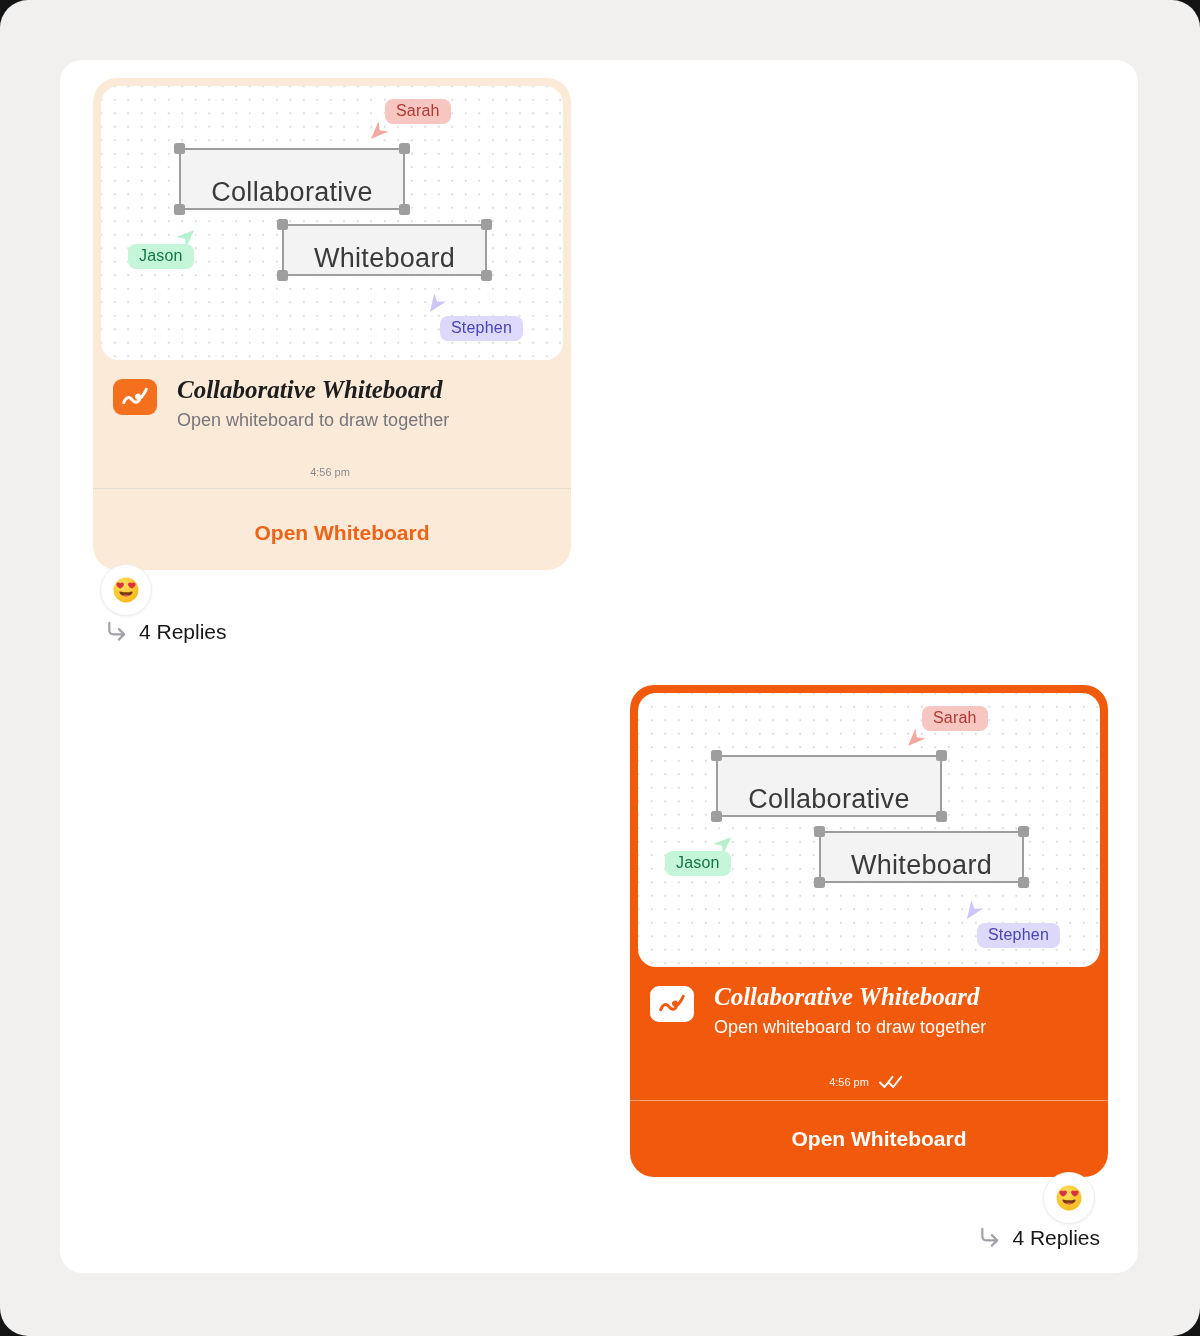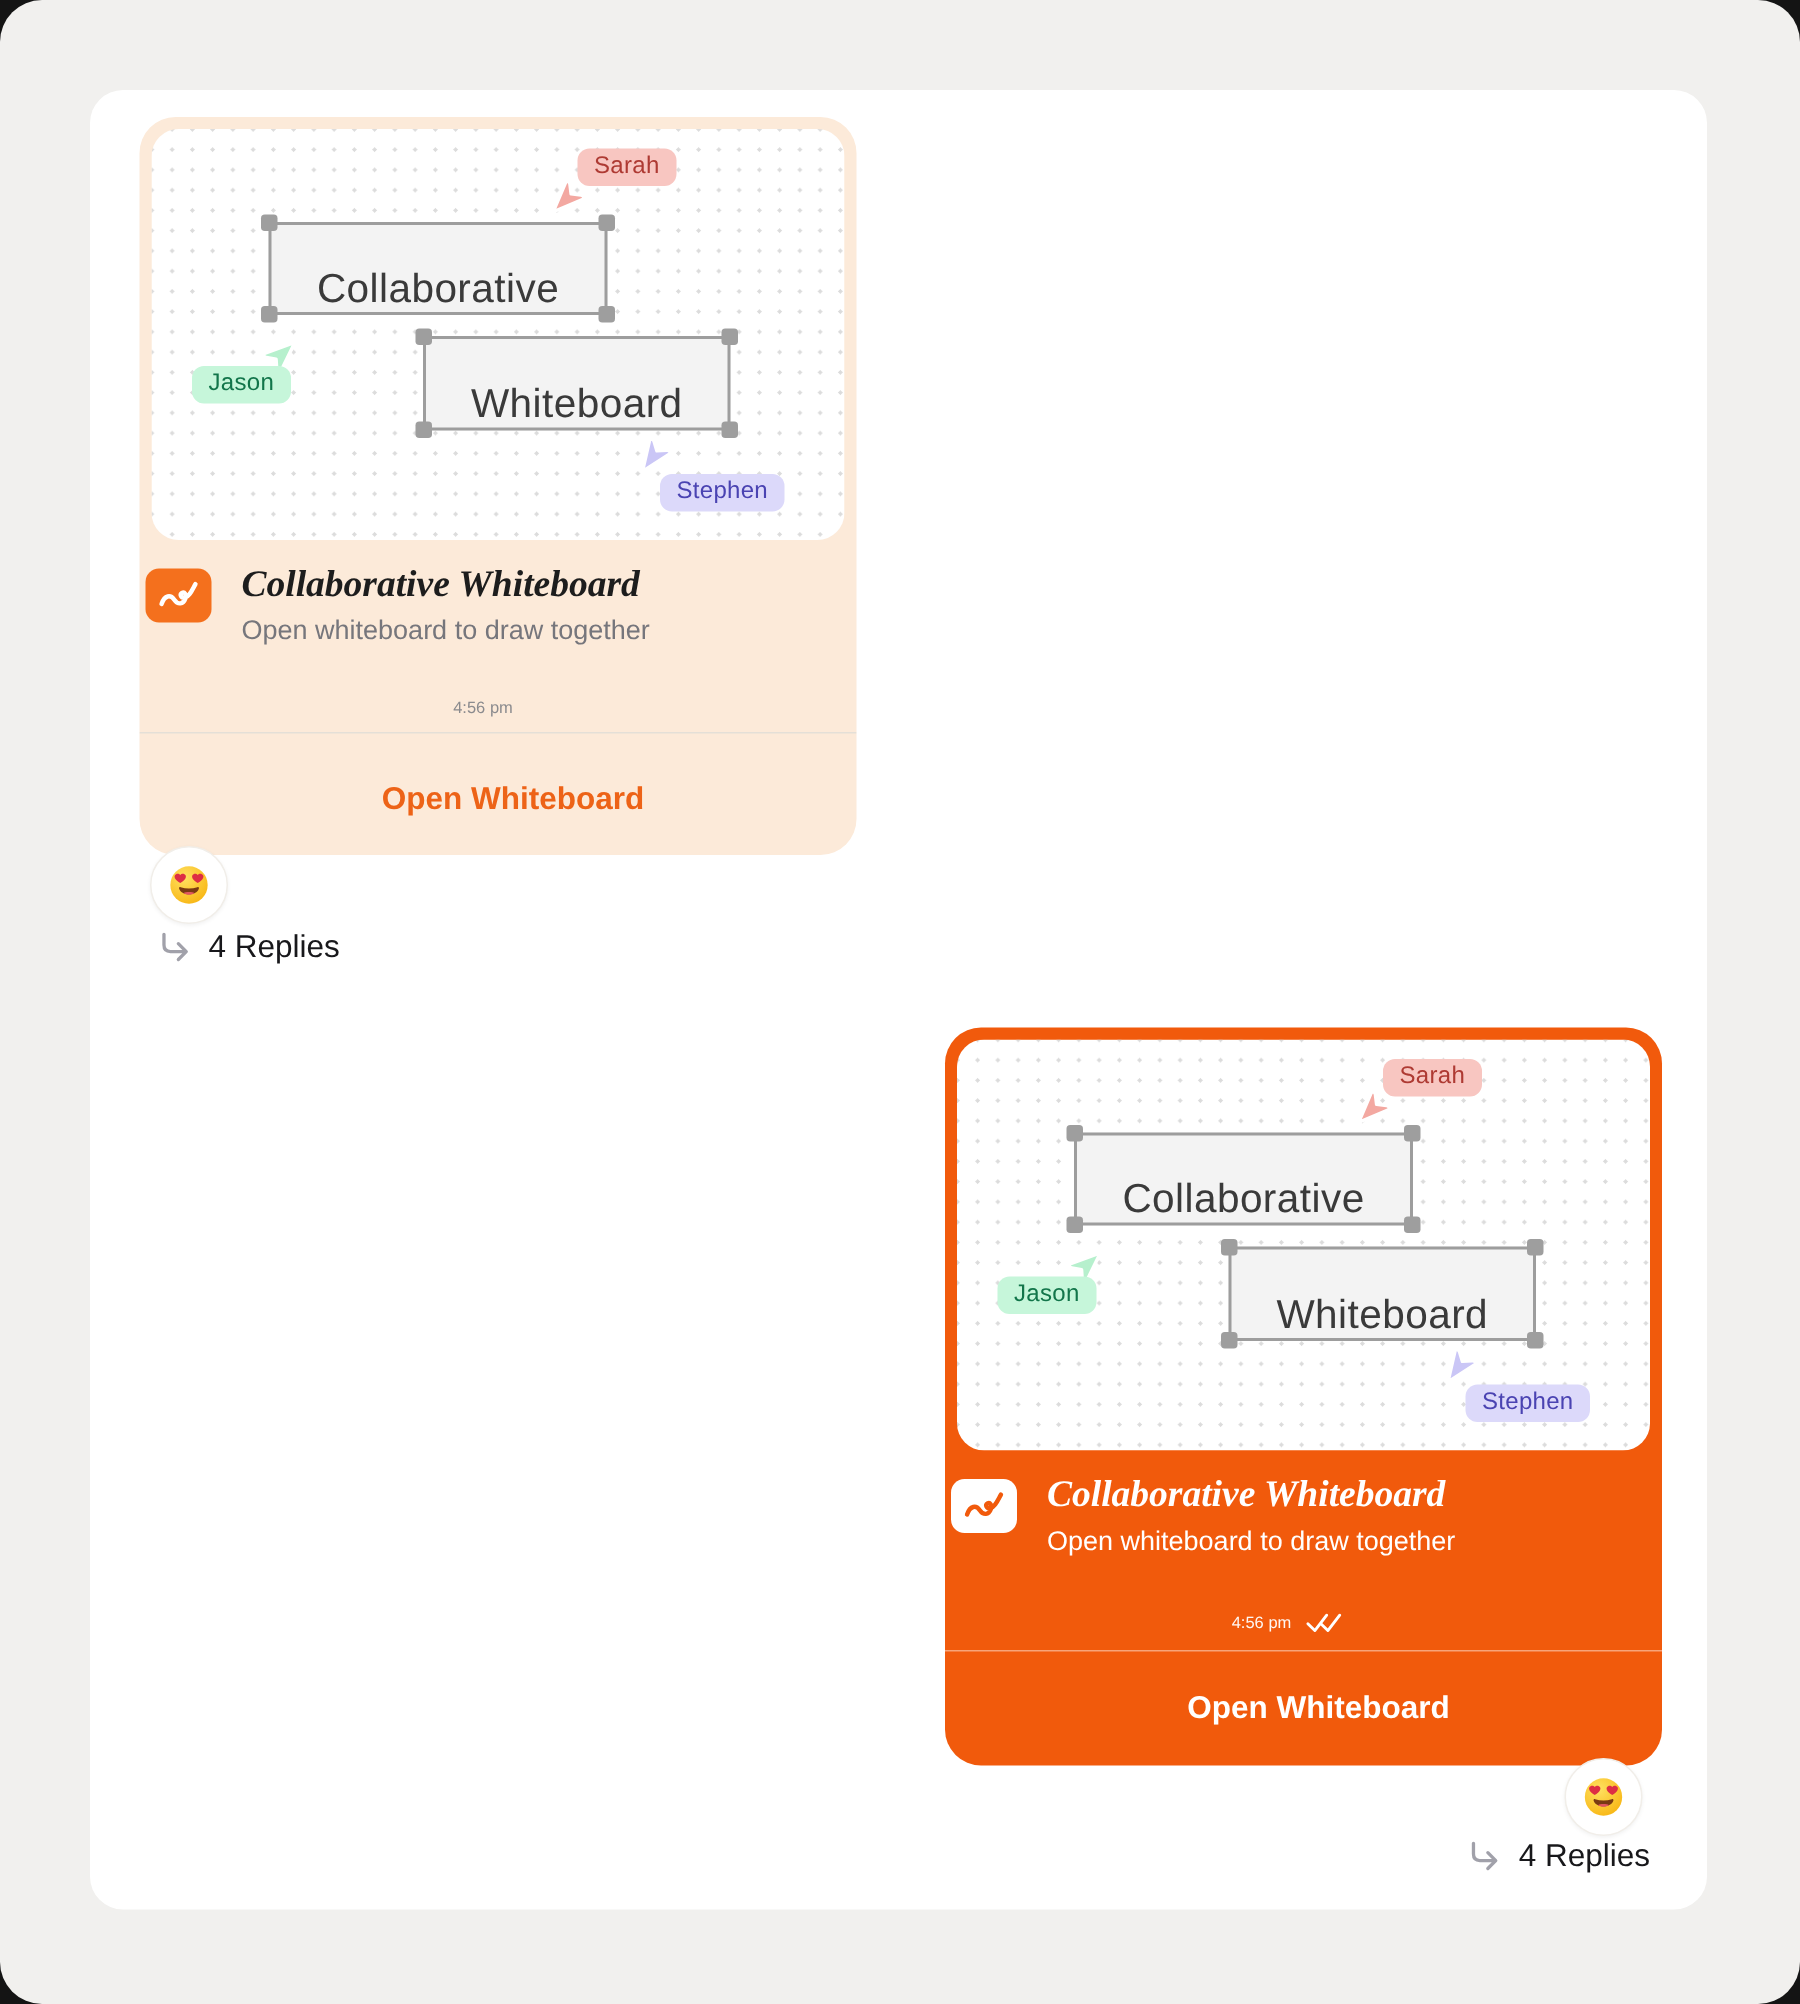--- a/index.html
+++ b/index.html
@@ -57,21 +57,21 @@
     font-size:27px;color:#3a3a3a;letter-spacing:.3px;
     box-sizing:border-box;
   }
   .wb-box .handle{
     position:absolute;width:11px;height:11px;
     background:#9e9e9e;border-radius:2.5px;
   }
   .h-tl{left:-7px;top:-7px;} .h-tr{right:-7px;top:-7px;}
   .h-bl{left:-7px;bottom:-7px;} .h-br{right:-7px;bottom:-7px;}
   .box-collaborative{left:78px;top:62px;width:226px;height:62px;}
-  .box-whiteboard{left:181px;top:138px;width:205px;height:63px;}
+  .box-whiteboard{left:181px;top:138px;width:205px;height:52px;}
 
   
   .cursor{position:absolute;width:27px;height:27px;}
   .cursor svg{display:block;width:100%;height:100%;}
   .pill{
     position:absolute;
     padding:3px 11px 4px;
     border-radius:8px;
     font-size:16px;font-weight:normal;letter-spacing:.2px;
     white-space:nowrap;
@@ -83,21 +83,21 @@
   .cursor-jason{left:74px;top:136px;transform:rotate(48deg);}
   .cursor-stephen{left:320px;top:206px;transform:rotate(215deg);}
   .cursor-sarah path{fill:#f3a8a1;}
   .cursor-jason path{fill:#b6f0cd;}
   .cursor-stephen path{fill:#cac6f6;}
 
   
   .meta{
     flex:1;
     display:flex;flex-direction:column;
-    padding:16px 24px 10px 4px;
+    padding:16px 24px 10px 20px;
     box-sizing:border-box;
     gap:35px;
   }
   .meta-row{display:flex;align-items:flex-start;gap:20px;}
   .icon-tile{
     width:44px;height:36px;border-radius:9px;
     display:flex;align-items:center;justify-content:center;
     flex:0 0 auto;margin-top:3px;
   }
   .incoming .icon-tile{background:#f4701d;}

